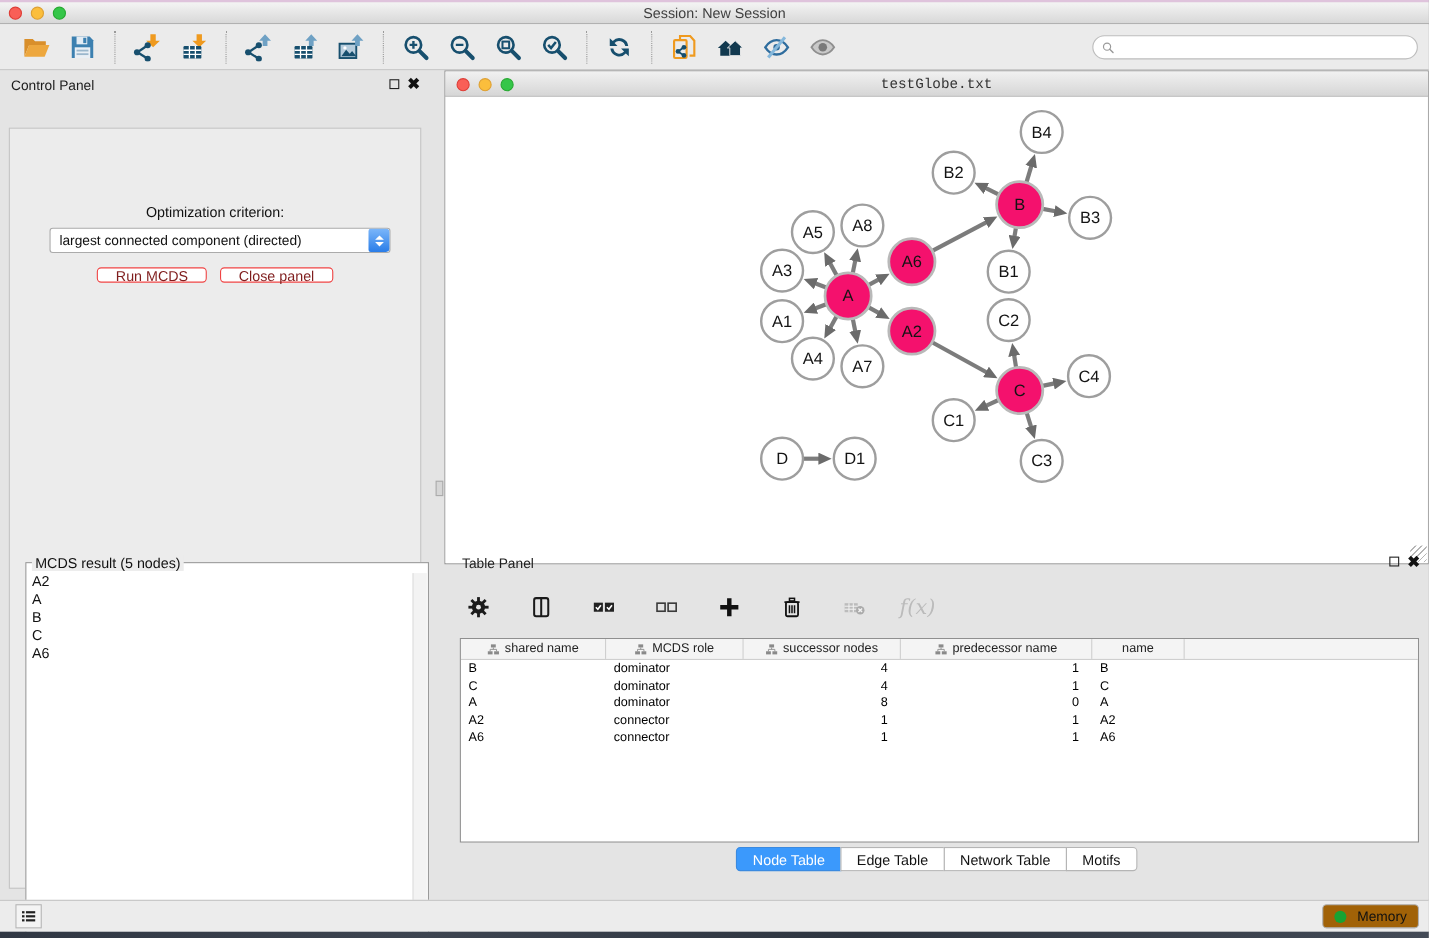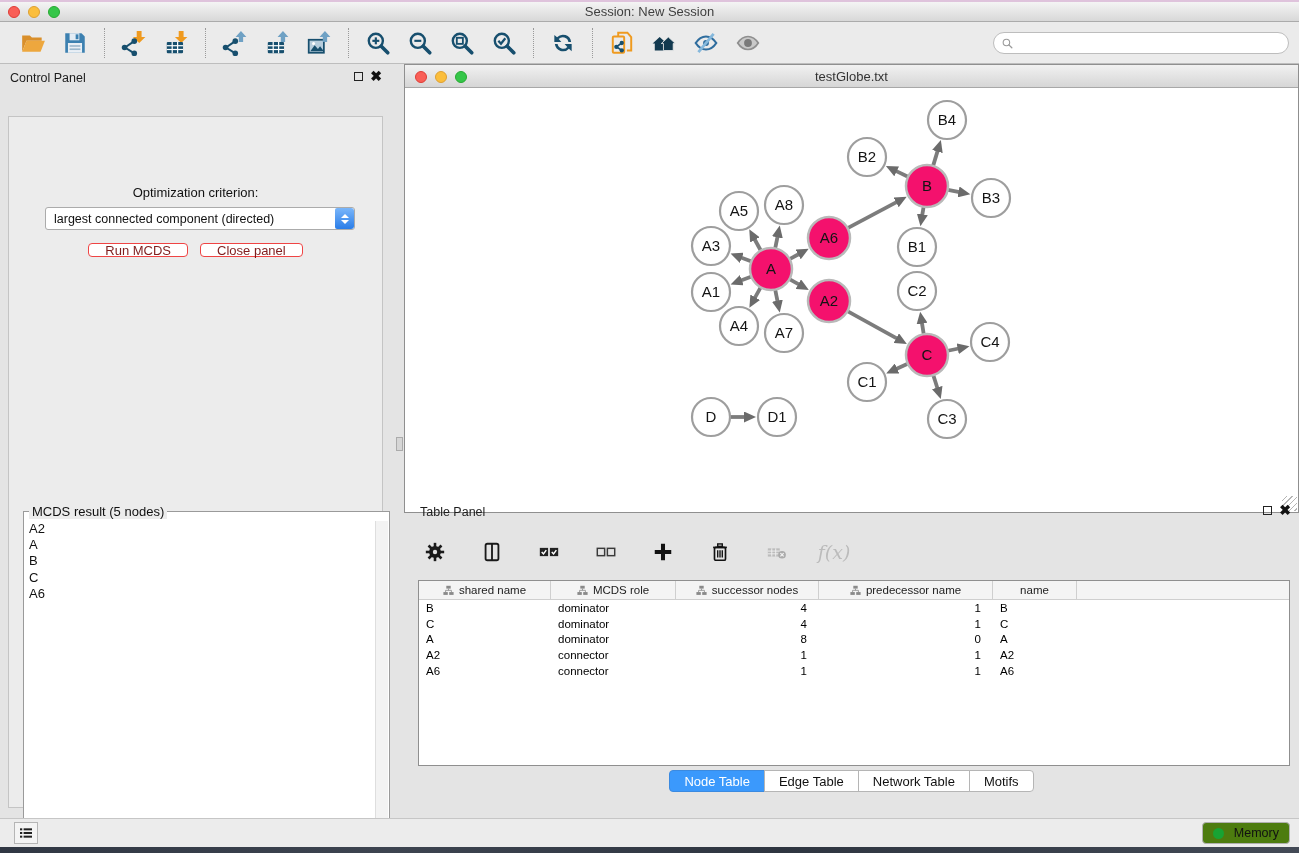--- a/index.html
+++ b/index.html
@@ -85,21 +85,21 @@
   .legend { position:absolute; left:5px; top:-8px; background:#ececec; padding:0 3px; font-size:13px; color:#111; }
   .resultlist { position:absolute; left:2px; top:9px; right:15px; bottom:2px; overflow:hidden; }
   .rlitem { font-size:13px; color:#111; line-height:16.2px; padding-left:3px; }
   .vscroll { position:absolute; right:1px; top:9px; bottom:1px; width:13px; background:#f3f3f3; border-left:1px solid #dedede; }
   
   .netwin {
     position:absolute; left:404px; top:0; width:895px; height:449px;
     border:1px solid #8f8f8f; background:#fff;
   }
   .ntbar { position:relative; height:23px; background:linear-gradient(#f1f1f1,#d6d6d6); border-bottom:1px solid #a8a8a8; }
-  .ntbar .title { position:absolute; left:0; right:0; top:4px; text-align:center; font-size:13px; color:#333; }
+  .ntbar .title { position:absolute; left:0; right:0; top:4px; text-align:center; font-size:13px; color:#333;font-family:Liberation Mono, monospace; }
   .ntbar .lights { top:6px; left:10px; }
   .ntbar .light { width:12px; height:12px; }
   .ncanvas { position:relative; width:893px; height:424px; background:#fff; }
   .grip {
     position:absolute; right:1px; bottom:1px; width:15px; height:15px;
     background: repeating-linear-gradient(135deg, transparent 0 3px, #b5b5b5 3px 4px);
   }
   .splith { position:absolute; left:396px; top:373px; width:7px; height:14px; background:#d6d6d6; border:1px solid #ababab; }
   
   .tpanel { position:absolute; left:404px; top:434px; width:895px; height:300px; }
@@ -129,21 +129,21 @@
     position:absolute; left:0; top:818px; width:1299px; height:29px;
     background:#ececec; border-top:1px solid #c6c6c6;
   }
   .listbtn {
     position:absolute; left:14px; top:3px; width:24px; height:22px;
     background:#f4f4f4; border:1px solid #b5b5b5; display:flex; align-items:center; justify-content:center;
   }
   .listbtn svg { width:16px; height:16px; }
   .membtn {
     position:absolute; right:9px; top:3px; height:22px; padding:0 10px;
-    background:#4d7c0f; border:1px solid #b0b0b0; border-radius:4px;
+    background:#a16207; border:1px solid #b0b0b0; border-radius:4px;
     display:flex; align-items:center; gap:10px; font-size:12.5px; color:#111;
   }
   .memdot { width:11px; height:11px; border-radius:50%; }
   .desktop { position:absolute; left:0; top:847px; width:1299px; height:6px;
     background:linear-gradient(90deg,#303743,#3d4450 30%,#2e3540 60%,#434a56); }
 </style>
 </head>
 <body>
 
 <div id="screen">

